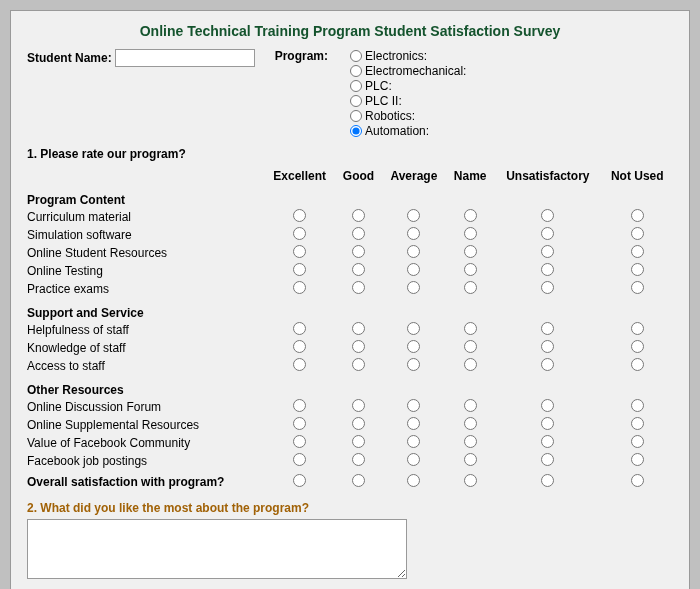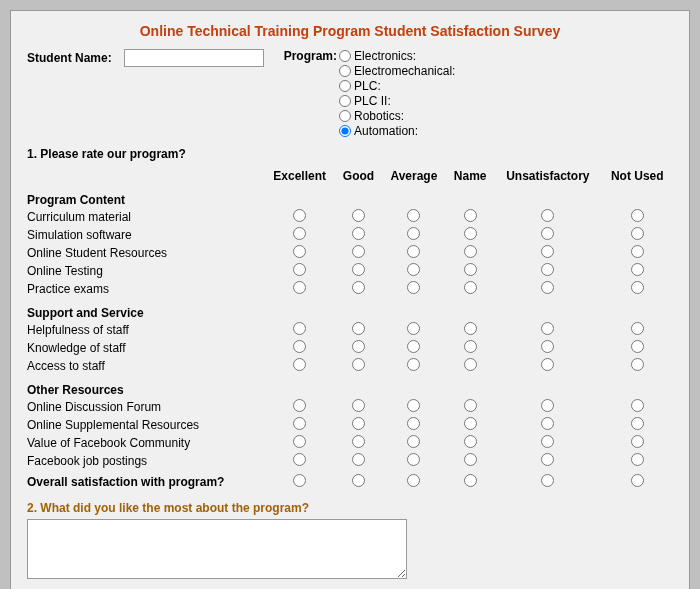--- a/index.html
+++ b/index.html
@@ -17,51 +17,51 @@
       background: #f0f0f0;
       border: 1px solid #999;
       width: 680px;
       padding: 12px 16px 16px 16px;
     }
     .form-title {
       font-size: 14px;
       font-weight: bold;
       text-align: center;
       margin-bottom: 10px;
-      color: #c2410c;
+      color: #14532d;
     }
     .top-row {
       display: flex;
       align-items: flex-start;
       margin-bottom: 8px;
     }
     .student-name-section {
       display: flex;
       align-items: center;
       margin-right: 20px;
     }
     .student-name-label {
       font-weight: bold;
-      margin-right: 12px;
+      margin-right: 3px;
       white-space: nowrap;
     }
     .student-name-input {
       border: 1px solid #999;
       background: white;
       width: 140px;
       height: 18px;
       font-size: 12px;
     }
     .program-section {
       display: flex;
       align-items: flex-start;
     }
     .program-label {
       font-weight: bold;
-      margin-right: 2px;
+      margin-right: 22px;
       white-space: nowrap;
     }
     .program-options {
       display: flex;
       flex-direction: column;
     }
     .program-option {
       display: flex;
       align-items: center;
       margin-bottom: 1px;

